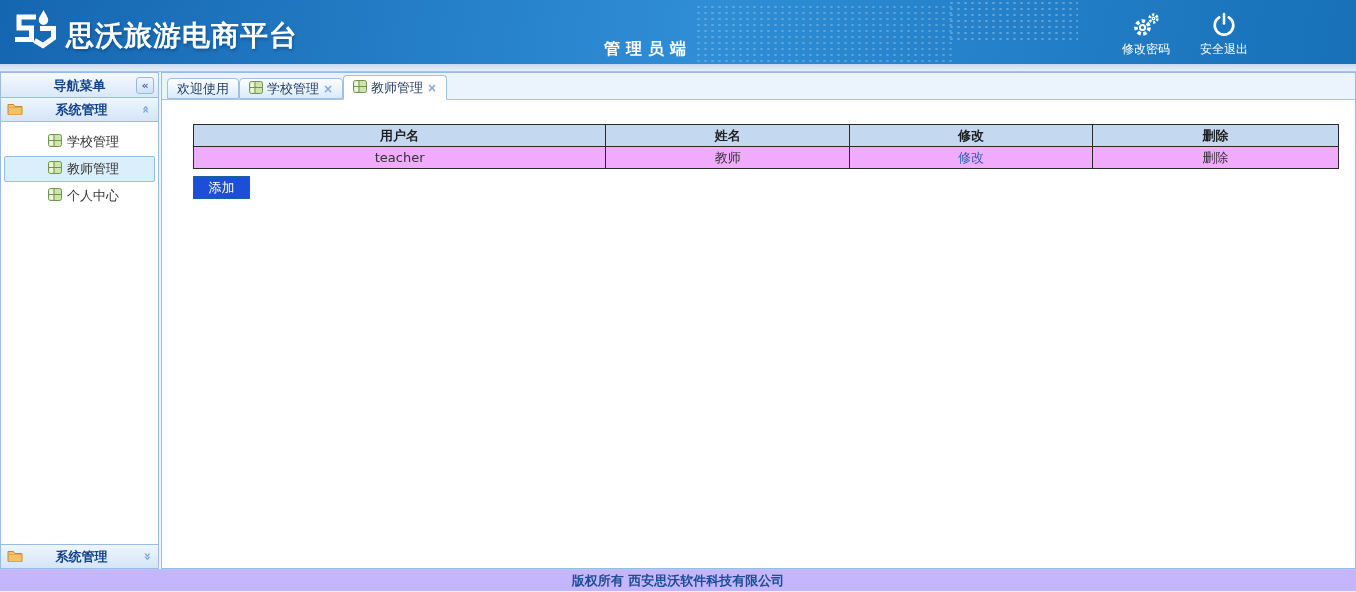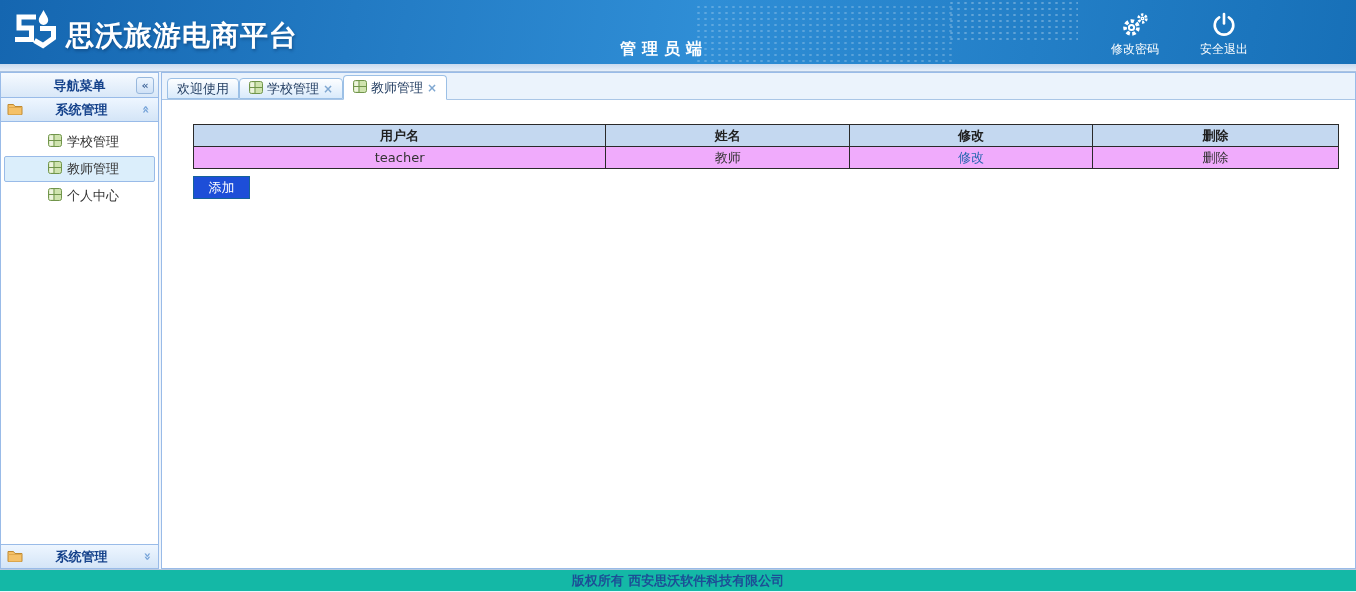--- a/index.html
+++ b/index.html
@@ -8,25 +8,25 @@
 
   
   .header { position:relative; height:64px;
     background:linear-gradient(100deg,#1566b0 0%,#2f8ed6 52%,#1770b8 100%); }
   .dots { position:absolute; background-image:radial-gradient(circle, rgba(255,255,255,.30) 1px, transparent 1.4px); background-size:7px 6px; pointer-events:none; }
   .dots-a { left:695px; top:4px; width:260px; height:58px; opacity:.75; }
   .dots-b { left:948px; top:0; width:130px; height:42px; opacity:.9; }
   .brand { position:absolute; left:12px; top:9px; display:flex; align-items:flex-end; gap:6px; }
   .brand-text { font-size:28px; font-weight:bold; color:#fff; letter-spacing:1px;
     text-shadow:1px 2px 3px rgba(8,48,96,.45); white-space:nowrap; }
-  .center-title { position:absolute; left:620px; top:39px; color:#fff; font-size:16px;
+  .center-title { position:absolute; left:604px; top:39px; color:#fff; font-size:16px;
     font-weight:bold; letter-spacing:6px; white-space:nowrap; }
   .actions { position:absolute; top:10px; right:106px; display:flex; gap:26px; }
   .action { display:flex; flex-direction:column; align-items:center; gap:3px;
-    color:#fff; font-size:12px; cursor:pointer; min-width:52px;margin-left:11px; }
+    color:#fff; font-size:12px; cursor:pointer; min-width:52px; }
   .action .ico { height:28px; display:flex; align-items:flex-end; }
 
   
   .strip { height:8px; background:linear-gradient(#c9daef,#e6effa); border-bottom:1px solid #aac2e0; }
 
   
   .main { display:flex; height:497px; background:#eef4fb; align-items:stretch; }
 
   
   .sidebar { width:159px; background:#fff; border:1px solid #99bbe8; display:flex; flex-direction:column; }
@@ -67,21 +67,21 @@
   .data th { background:#c4d8f0; color:#1f1f1f; font-weight:bold; }
   .data td { color:#333; background:#f0abfc; }
   .data td.link { color:#2667b0; cursor:pointer; }
   .data td.action-dark { cursor:pointer; }
   .col-user { width:36%; } .col-name { width:21.3%; } .col-edit { width:21.2%; } .col-del { width:21.5%; }
 
   .add-btn { margin-top:7px; width:57px; height:23px; line-height:21px; text-align:center;
     background:#1d4ed8; color:#fff; font-size:13px; border:1px solid #156399; cursor:pointer; }
 
   
-  .footer { height:22px; border-top:1px solid #b7c9e0; background:#14b8a6;
+  .footer { height:22px; border-top:1px solid #b7c9e0; background:#c4b5fd;
     display:flex; align-items:center; justify-content:center;
     font-size:13px; font-weight:bold; color:#1c4e96; }
 </style>
 </head>
 <body>
 
 <div class="app">
 
   <div class="header">
     <div class="dots dots-a"></div>

